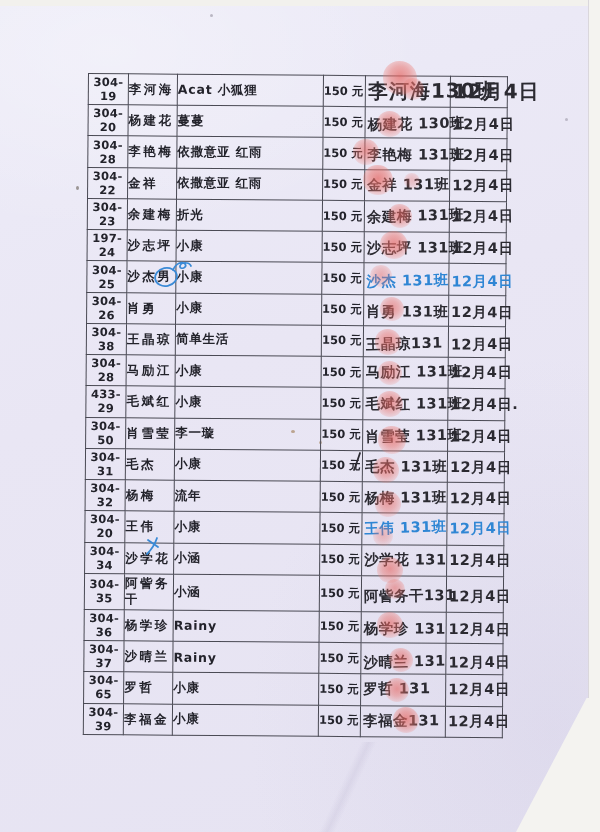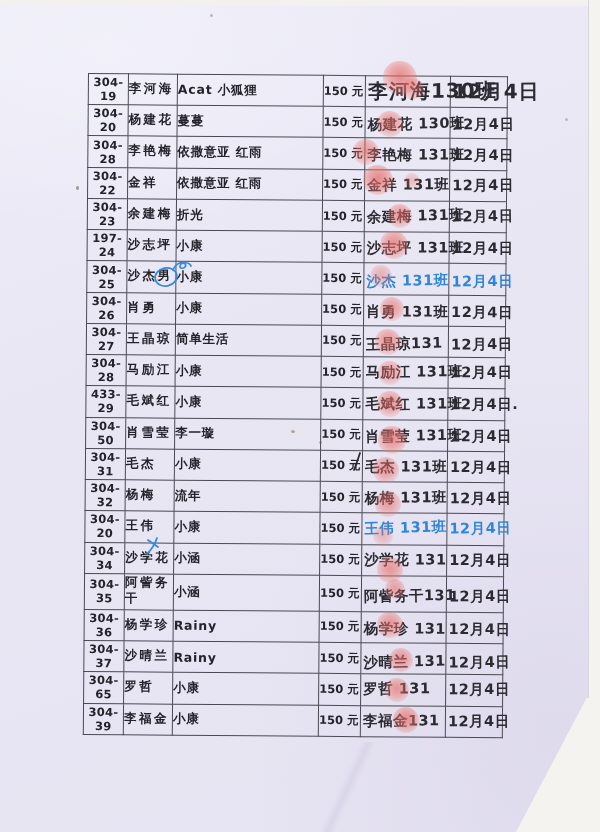--- a/index.html
+++ b/index.html
@@ -18,21 +18,21 @@
     background:linear-gradient(115deg,transparent 46%,rgba(125,115,158,.10) 50%,transparent 54%);}
   .speck{position:absolute;border-radius:50%;}
 
   table.sheet{
     position:absolute;left:88px;top:73px;width:419px;height:662px;
     border-collapse:collapse;table-layout:fixed;
     transform:rotate(.45deg);transform-origin:0 0;
   }
   .sheet td{border:1.5px solid #4a4a54;padding:0;color:#23232b;vertical-align:middle;background:transparent;}
   .c-id{text-align:center;font-size:11.5px;font-weight:600;letter-spacing:.3px;}
-  .c-name{font-size:12.5px;font-weight:600;letter-spacing:2.5px;padding:0 2px 0 7px;line-height:1.3;font-family:Liberation Mono, monospace;}
+  .c-name{font-size:12.5px;font-weight:600;letter-spacing:2.5px;padding:0 2px 0 7px;line-height:1.3;}
   .c-alias{font-size:12.5px;font-weight:600;letter-spacing:.8px;padding-left:11px;}
   .c-price{vertical-align:top;font-size:11.5px;font-weight:600;padding:2px 0 0 4px;white-space:nowrap;}
   .c-sign,.c-date{position:relative;}
   .hw{display:inline-block;white-space:nowrap;font-weight:700;font-size:14.5px;letter-spacing:.5px;margin-left:2px;line-height:1;}
   .c-date .hw{}
   .hw-big{font-size:20px;letter-spacing:1px;font-weight:800;}
   .fp{position:absolute;border-radius:48% 52% 50% 50%;pointer-events:none;}
   .ink-layer{position:absolute;left:0;top:0;width:600px;height:832px;pointer-events:none;}
 </style>
 </head>
@@ -119,21 +119,21 @@
         </tr>
         <tr>
           <td class="c-id">304-26</td>
           <td class="c-name">肖勇</td>
           <td class="c-alias">小康</td>
           <td class="c-price">150 元</td>
           <td class="c-sign"><span class="hw" style="color: rgb(43, 42, 49); transform: rotate(-0.2deg) translateY(1px);">肖勇 131班</span></td>
           <td class="c-date"><span class="hw" style="color: rgb(43, 42, 49); transform: rotate(-0.14deg) translateY(1px);">12月4日</span></td>
         </tr>
         <tr>
-          <td class="c-id">304-27</td>
+          <td class="c-id">304-38</td>
           <td class="c-name">王晶琼</td>
           <td class="c-alias">简单生活</td>
           <td class="c-price">150 元</td>
           <td class="c-sign"><span class="hw" style="color: rgb(43, 42, 49); transform: rotate(-1.8deg) translateY(2px);">王晶琼131</span></td>
           <td class="c-date"><span class="hw" style="color: rgb(43, 42, 49); transform: rotate(-1.26deg) translateY(2px);">12月4日</span></td>
         </tr>
         <tr>
           <td class="c-id">304-28</td>
           <td class="c-name">马励江</td>
           <td class="c-alias">小康</td>

